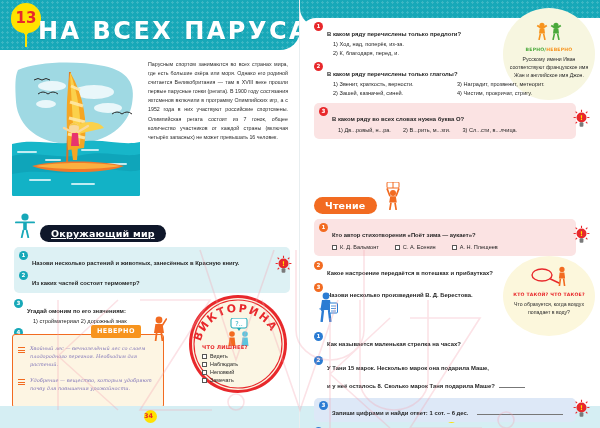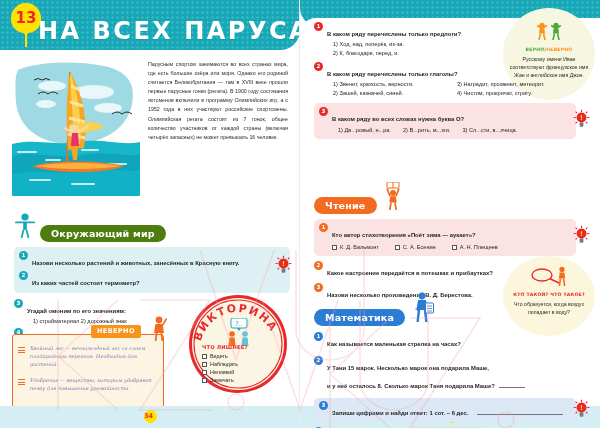--- a/index.html
+++ b/index.html
@@ -63,21 +63,21 @@
     font-family: "Liberation Sans", sans-serif;
   }
 
   
   .pill {
     display: inline-flex; align-items: center; justify-content: center;
     height: 17px; padding: 0 11px; border-radius: 9px;
     color: #fff; font-weight: bold; font-size: 9.5px; letter-spacing: .2px;
     font-family: "DejaVu Sans", sans-serif; white-space: nowrap;
   }
-  .pill-teal  { background: #4d7c0f; }
+  .pill-teal  { background: #0f172a; text-decoration: underline; }
   .pill-red   { background: #E8282B; }
   .pill-orange{ background: #F26B21; }
   .pill-blue  { background: #2B7CD3; }
 
   
   .q-row { position: relative; padding-left: 13px; margin-bottom: 2px; }
   .q-num {
     position: absolute; left: 0; top: 0px; width: 9px; height: 9px; border-radius: 50%;
     color: #fff; font-size: 5.6px; font-weight: bold; line-height: 9px; text-align: center;
     font-family: "DejaVu Sans", sans-serif;
@@ -513,21 +513,20 @@
             <path d="M31.4,12.6 L30.4,20 M34.6,12.6 L35.6,20" stroke="#F26B21" stroke-width="1.6"></path>
           </g>
         </svg>
       </span>
       <div class="fact-kicker kick-red" style="margin-top:2px;">КТО ТАКОЙ? ЧТО ТАКОЕ?</div>
       <div class="fact-body" style="width:72px;">Что образуется, когда воздух попадает в воду?</div>
     </div>
 
     <div class="sec" style="left:14px; top:292px; width:262px; z-index:6;">
       <div style="display:flex; align-items:flex-end; gap:5px; margin-bottom:6px;">
-        <span class="pill pill-blue">Математика</span>
         <span>
           <svg width="24" height="30" viewBox="0 0 24 30">
             <circle cx="12" cy="4" r="3.4" fill="#2B7CD3"></circle>
             <path d="M8,8 h8 l1.6,10 h-11.2 Z" fill="#2B7CD3"></path>
             <path d="M9,18 L7.6,30 M15,18 L16.4,30" stroke="#2B7CD3" stroke-width="2.4"></path>
             <rect x="15.5" y="11" width="8" height="10" rx="1" fill="#fff" stroke="#2B7CD3" stroke-width="1"></rect>
             <path d="M17,14 h5 M17,16.5 h5 M17,19 h5" stroke="#2B7CD3" stroke-width=".8"></path>
             <text x="4.5" y="19" font-size="7" font-family="DejaVu Sans, sans-serif" font-weight="bold" fill="#2B7CD3">+</text>
           </svg>
         </span>

